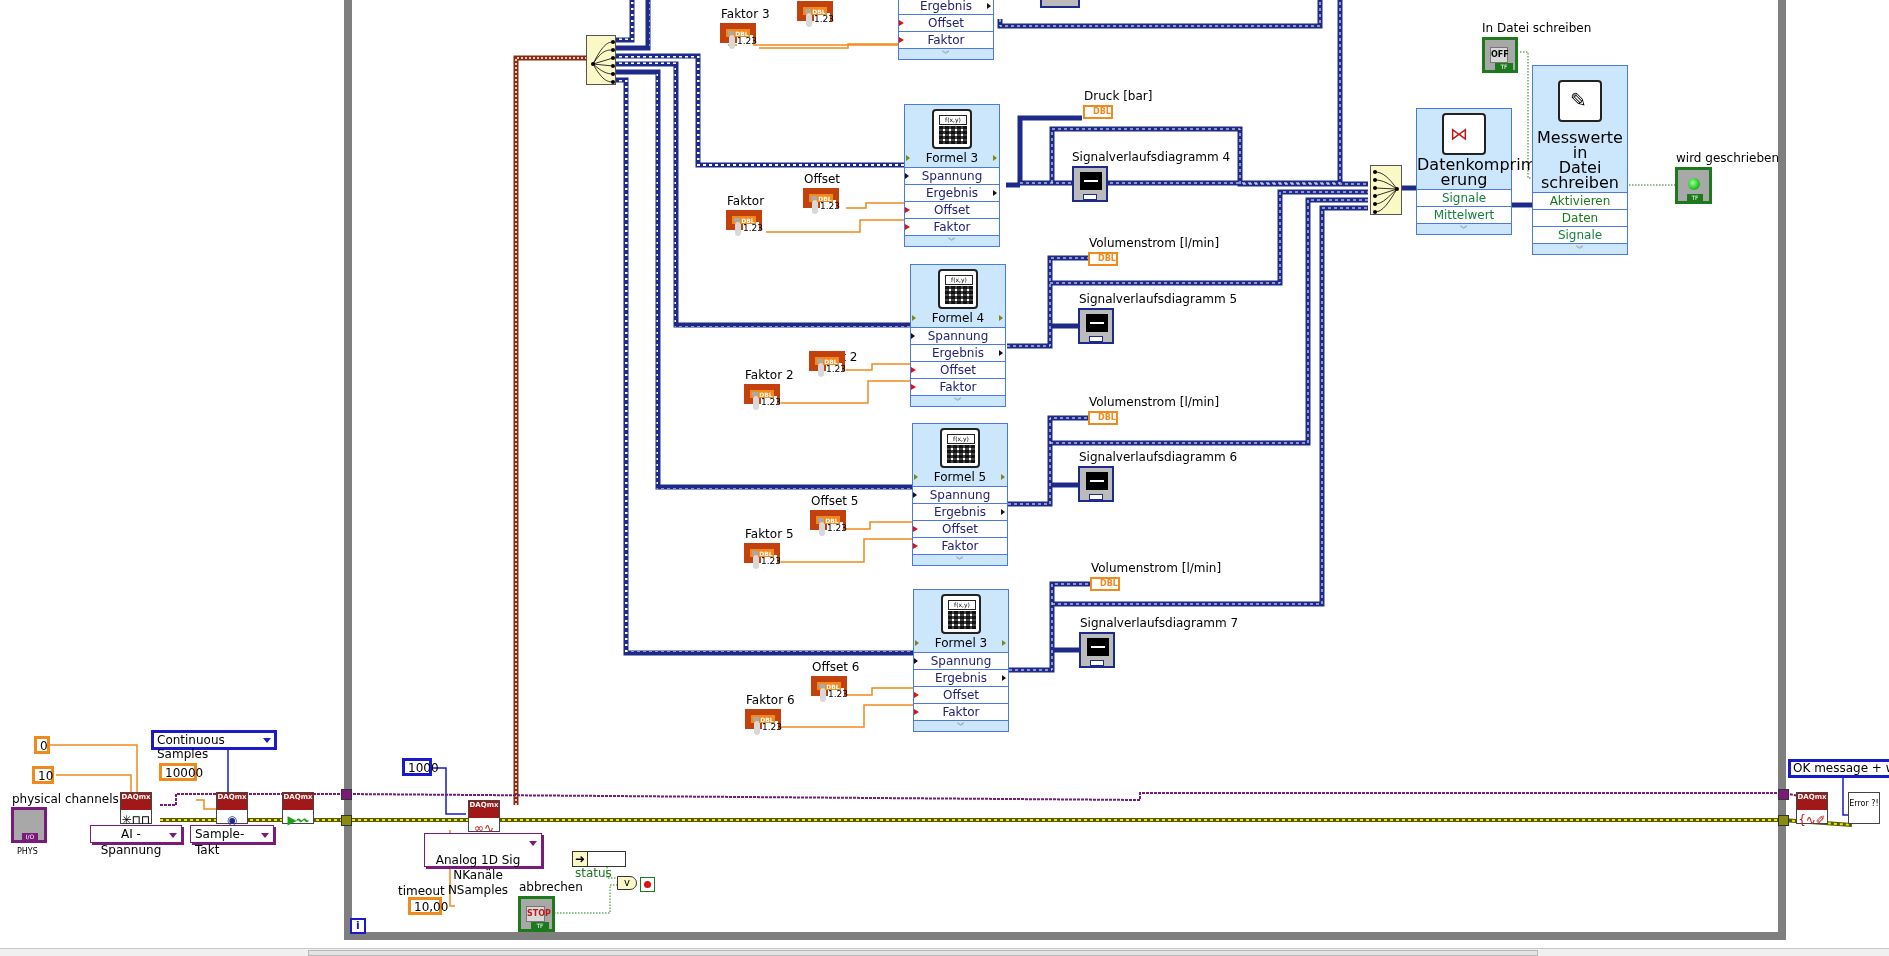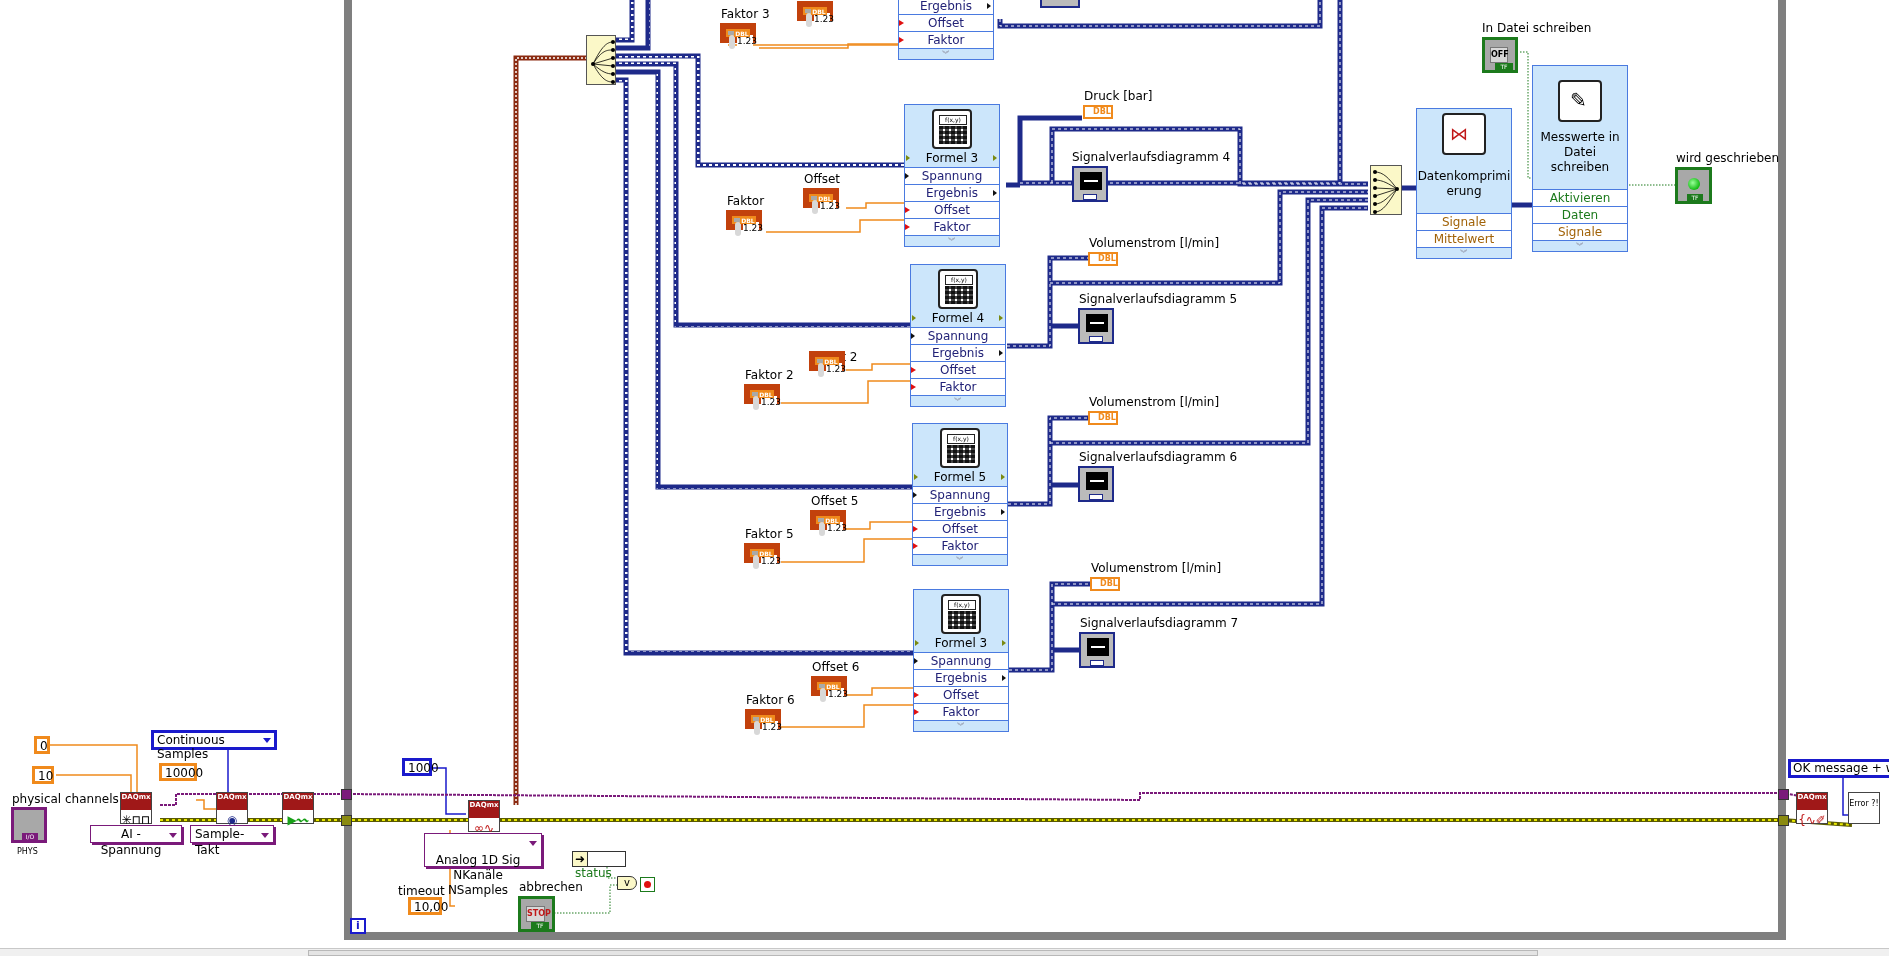--- a/index.html
+++ b/index.html
@@ -47,24 +47,24 @@
   .boolctl .tag{position:absolute;left:10px;bottom:0;width:18px;height:7px;background:#1c7a1c;color:#fff;font-size:6px;line-height:7px;text-align:center;}
   
   .daq{position:absolute;width:32px;height:32px;border:1px solid #444;background:#fff;box-sizing:border-box;}
   .daq .hdr{height:17px;background:#a01818;color:#fff;font-size:7px;line-height:9px;text-align:center;font-weight:bold;}
   .daq .glyph{text-align:center;font-size:12px;line-height:20px;}
   
   .ring{position:absolute;border:1px solid #7a1a7a;background:#fff;box-sizing:border-box;font-size:12px;padding:0 14px 0 4px;box-shadow:2px 2px 0 #7a1a7a;}
   .ring::after{content:"";position:absolute;right:4px;top:7px;border-top:5px solid #7a1a7a;border-left:4px solid transparent;border-right:4px solid transparent;}
   
   .exvi{position:absolute;background:#cce6fb;border:1px solid #4a7ae0;box-sizing:border-box;}
-  .exvi .row{height:16px;line-height:16px;text-align:center;border-top:1px solid #4a7ae0;background:#fff;font-size:12px;color:#a16207;position:relative;}
+  .exvi .row{height:16px;line-height:16px;text-align:center;border-top:1px solid #4a7ae0;background:#fff;font-size:12px;color:#15803d;position:relative;}
   .exvi .row.green{color:#1c7a1c;}
   .exvi .foot{height:10px;border-top:1px solid #4a7ae0;text-align:center;font-size:8px;color:#889;line-height:9px;}
-  .exvi .title{text-align:center;font-size:12px;line-height:15px;padding:14px 0;}
+  .exvi .title{text-align:center;font-size:16px;line-height:15px;padding:2px 0;}
   .exvi .ico{margin:4px auto 0;width:44px;height:42px;background:#fff;border:2px solid #222;border-radius:4px;box-sizing:border-box;}
   
   .loop-l{position:absolute;left:344px;top:0;width:8px;height:940px;background:#7f7f7f;}
   .loop-b{position:absolute;left:344px;top:932px;width:1442px;height:8px;background:#7f7f7f;}
   .loop-r{position:absolute;left:1778px;top:0;width:8px;height:940px;background:#7f7f7f;}
   .scrollbar{position:absolute;left:0;top:948px;width:1889px;height:8px;background:#f0f0f0;border-top:1px solid #c8c8c8;}
   .scrollthumb{position:absolute;left:308px;top:950px;width:1230px;height:6px;background:#e4e4e4;border:1px solid #b8b8b8;box-sizing:border-box;}
   .iter{position:absolute;left:350px;top:918px;width:16px;height:16px;border:2px solid #1a1acc;background:#fff;box-sizing:border-box;font-size:11px;line-height:12px;text-align:center;font-weight:bold;color:#1a1acc;}
   .status-node{position:absolute;border:1px solid #333;background:#fff;box-sizing:border-box;font-size:12px;}
 </style>

